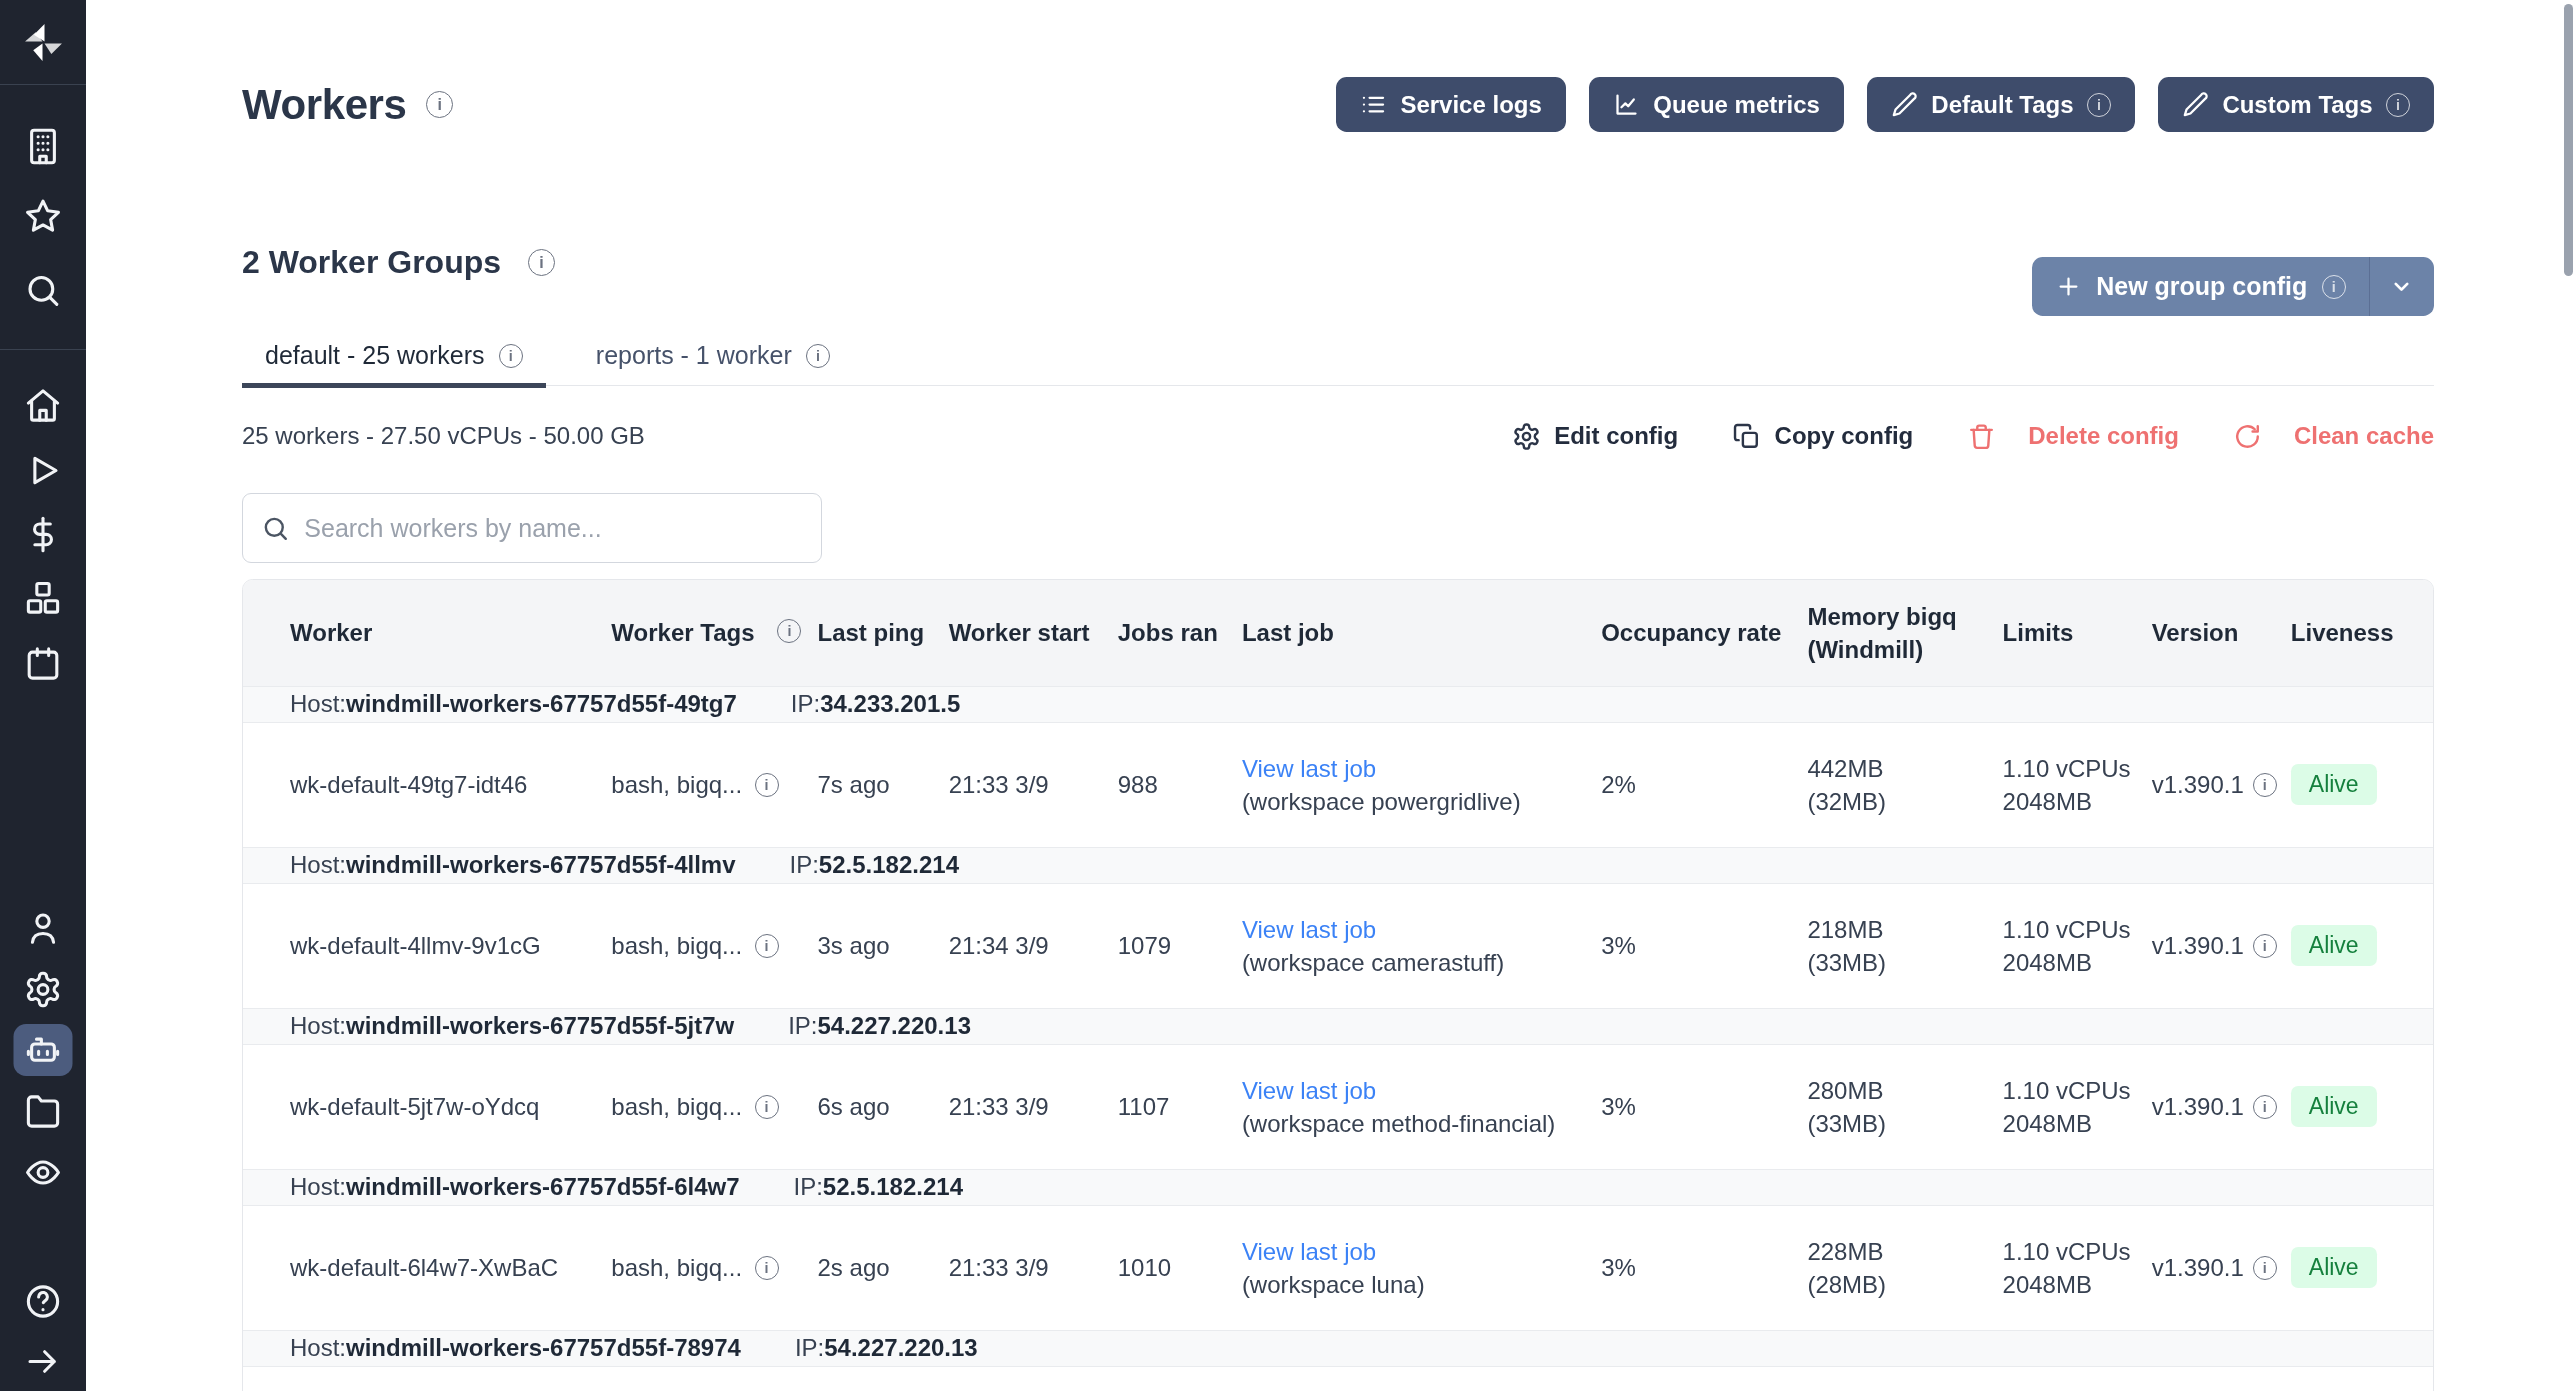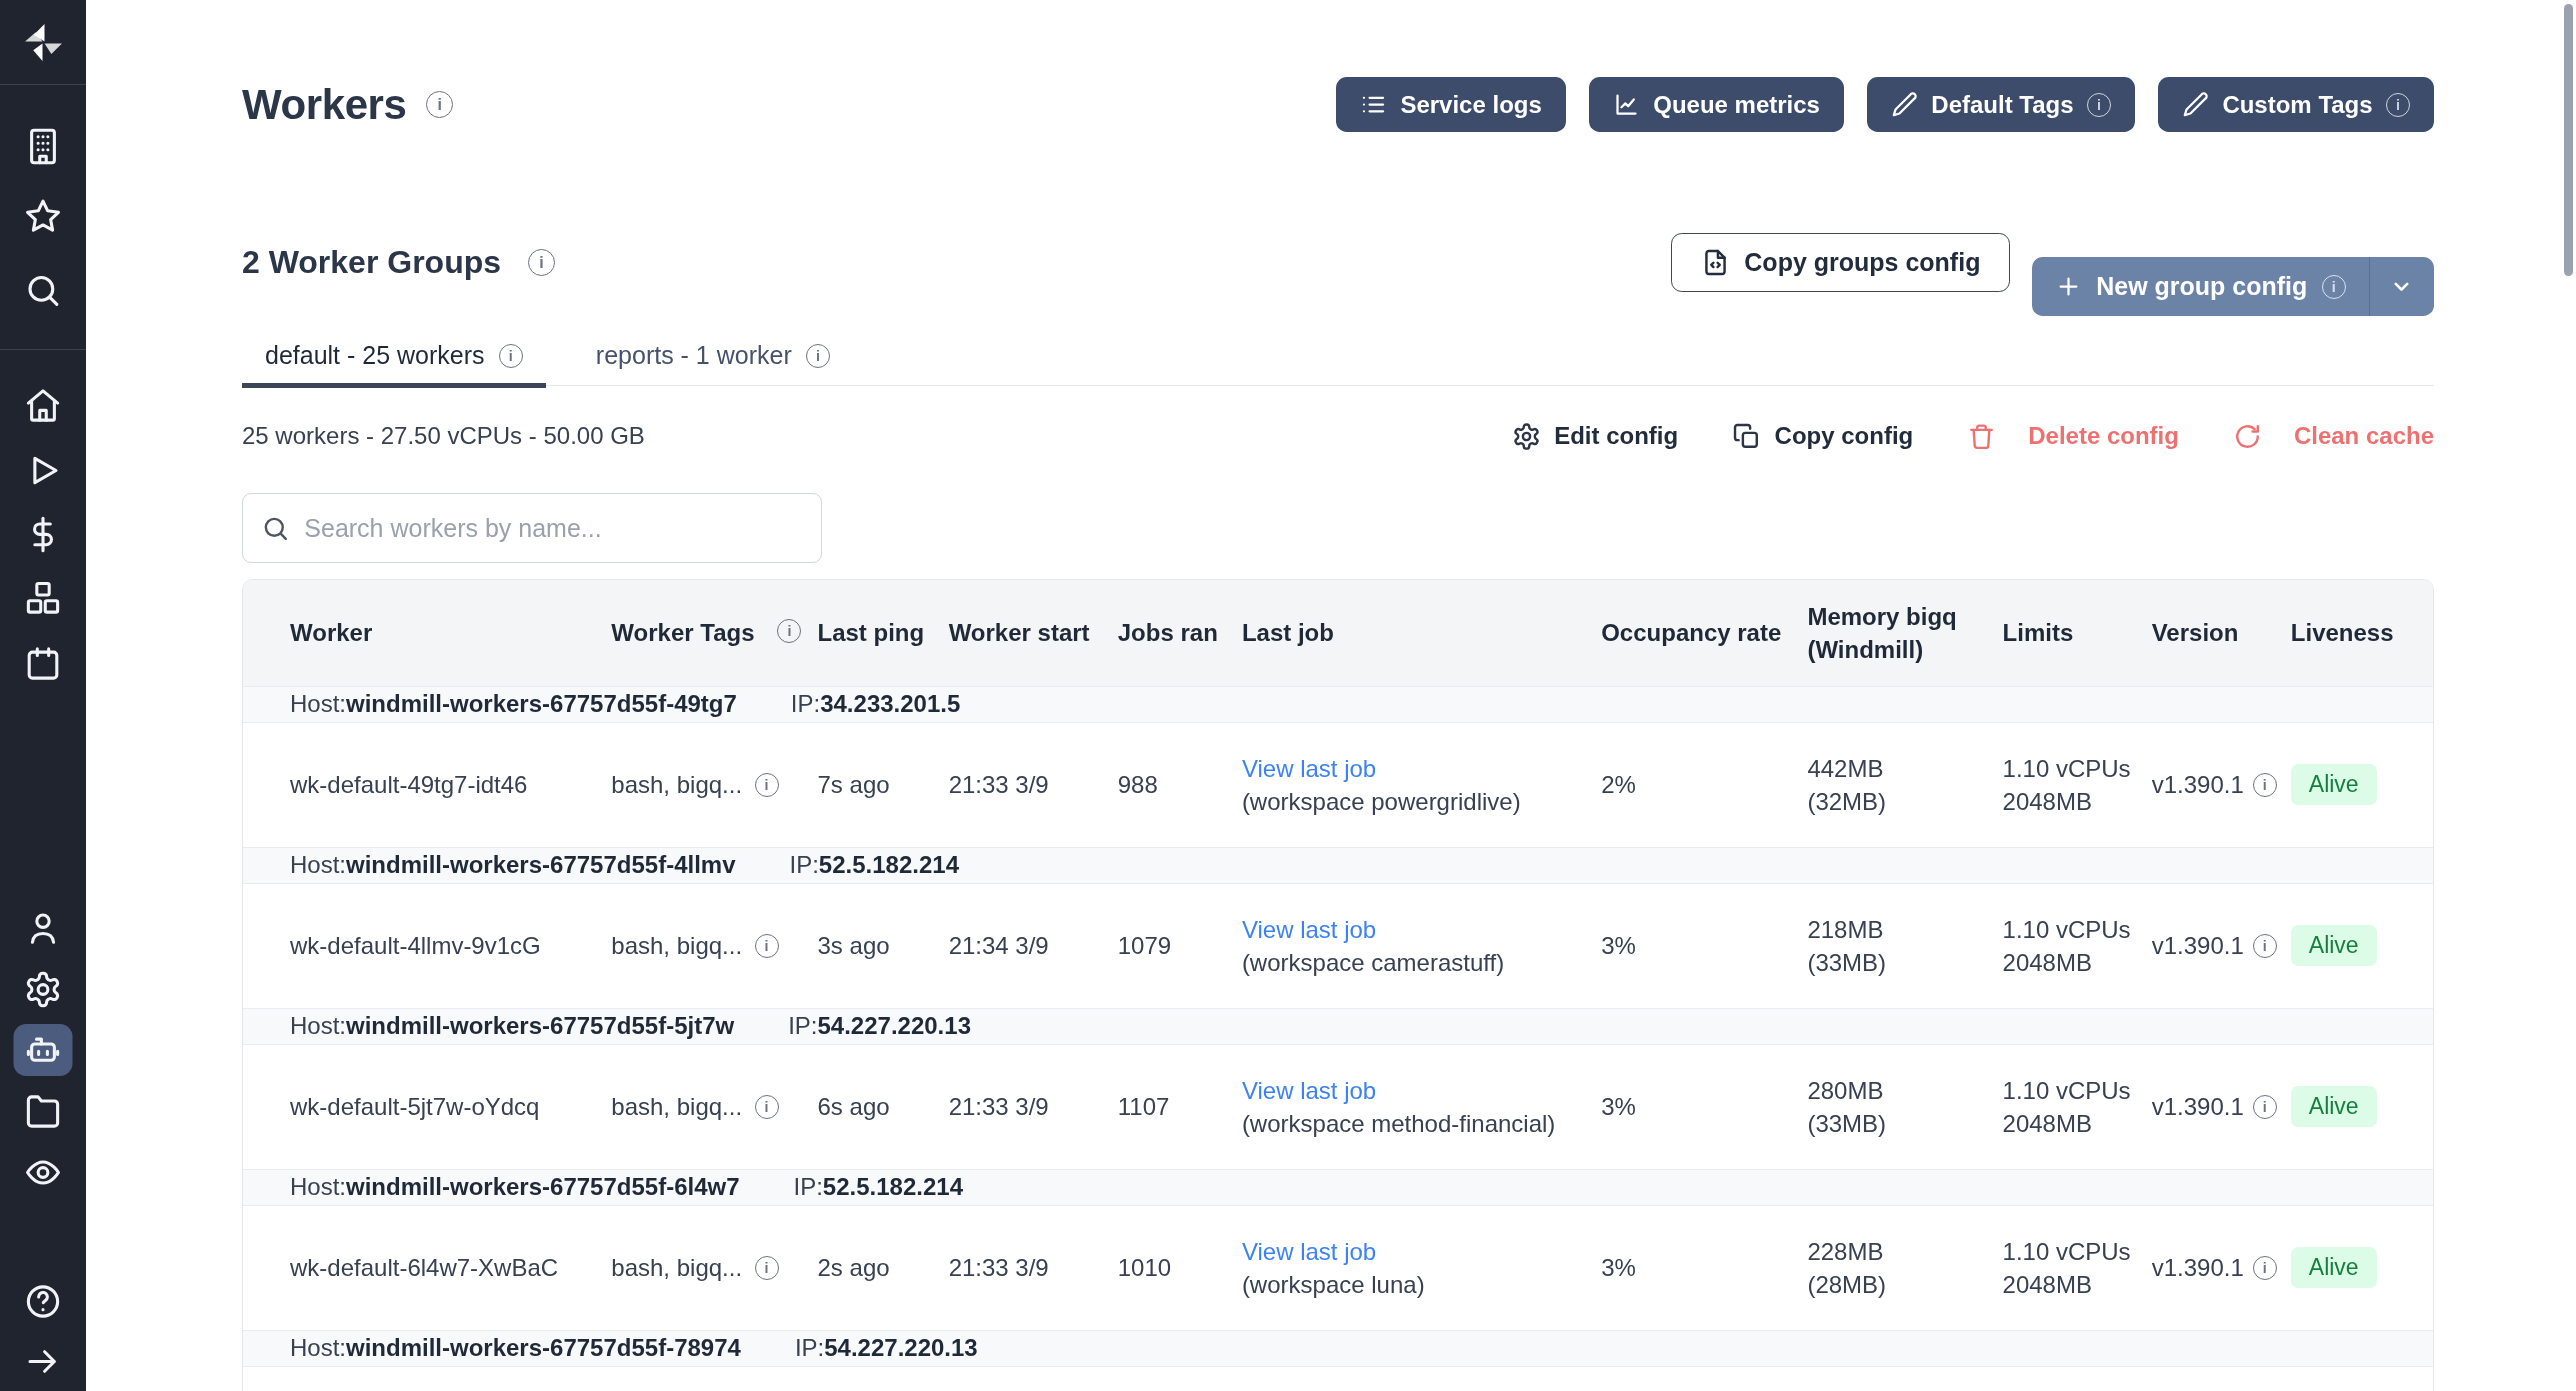--- a/index.html
+++ b/index.html
@@ -257,29 +257,20 @@
           </button>
         </div>
       </div>
 
       <div class="groups-row">
         <div class="groups-heading-wrap">
           <h2 class="groups-heading">2 Worker Groups</h2>
           <span class="info-i lg"></span>
         </div>
         <div class="groups-actions">
-          <button class="btn-outline">
-            <svg viewBox="0 0 24 24">
-                <path d="M14 2.5H6.5a2 2 0 00-2 2v15a2 2 0 002 2h11a2 2 0 002-2V8z"></path>
-                <path d="M14 2.5V8h5.5"></path>
-                <path d="M10.3 12.2l-1.8 1.8 1.8 1.8"></path>
-                <path d="M13.7 12.2l1.8 1.8-1.8 1.8"></path>
-              </svg>
-            <span>Copy groups config</span>
-          </button>
           <button class="btn-primary">
             <span class="seg-main">
               <svg viewBox="0 0 24 24">
                   <path d="M12 5v14M5 12h14"></path>
                 </svg>
               <span>New group config</span>
               <span class="info-i light"></span>
             </span>
             <span class="seg-caret">
               <svg viewBox="0 0 24 24" style="width:25px;height:25px;stroke-width:2.6">

